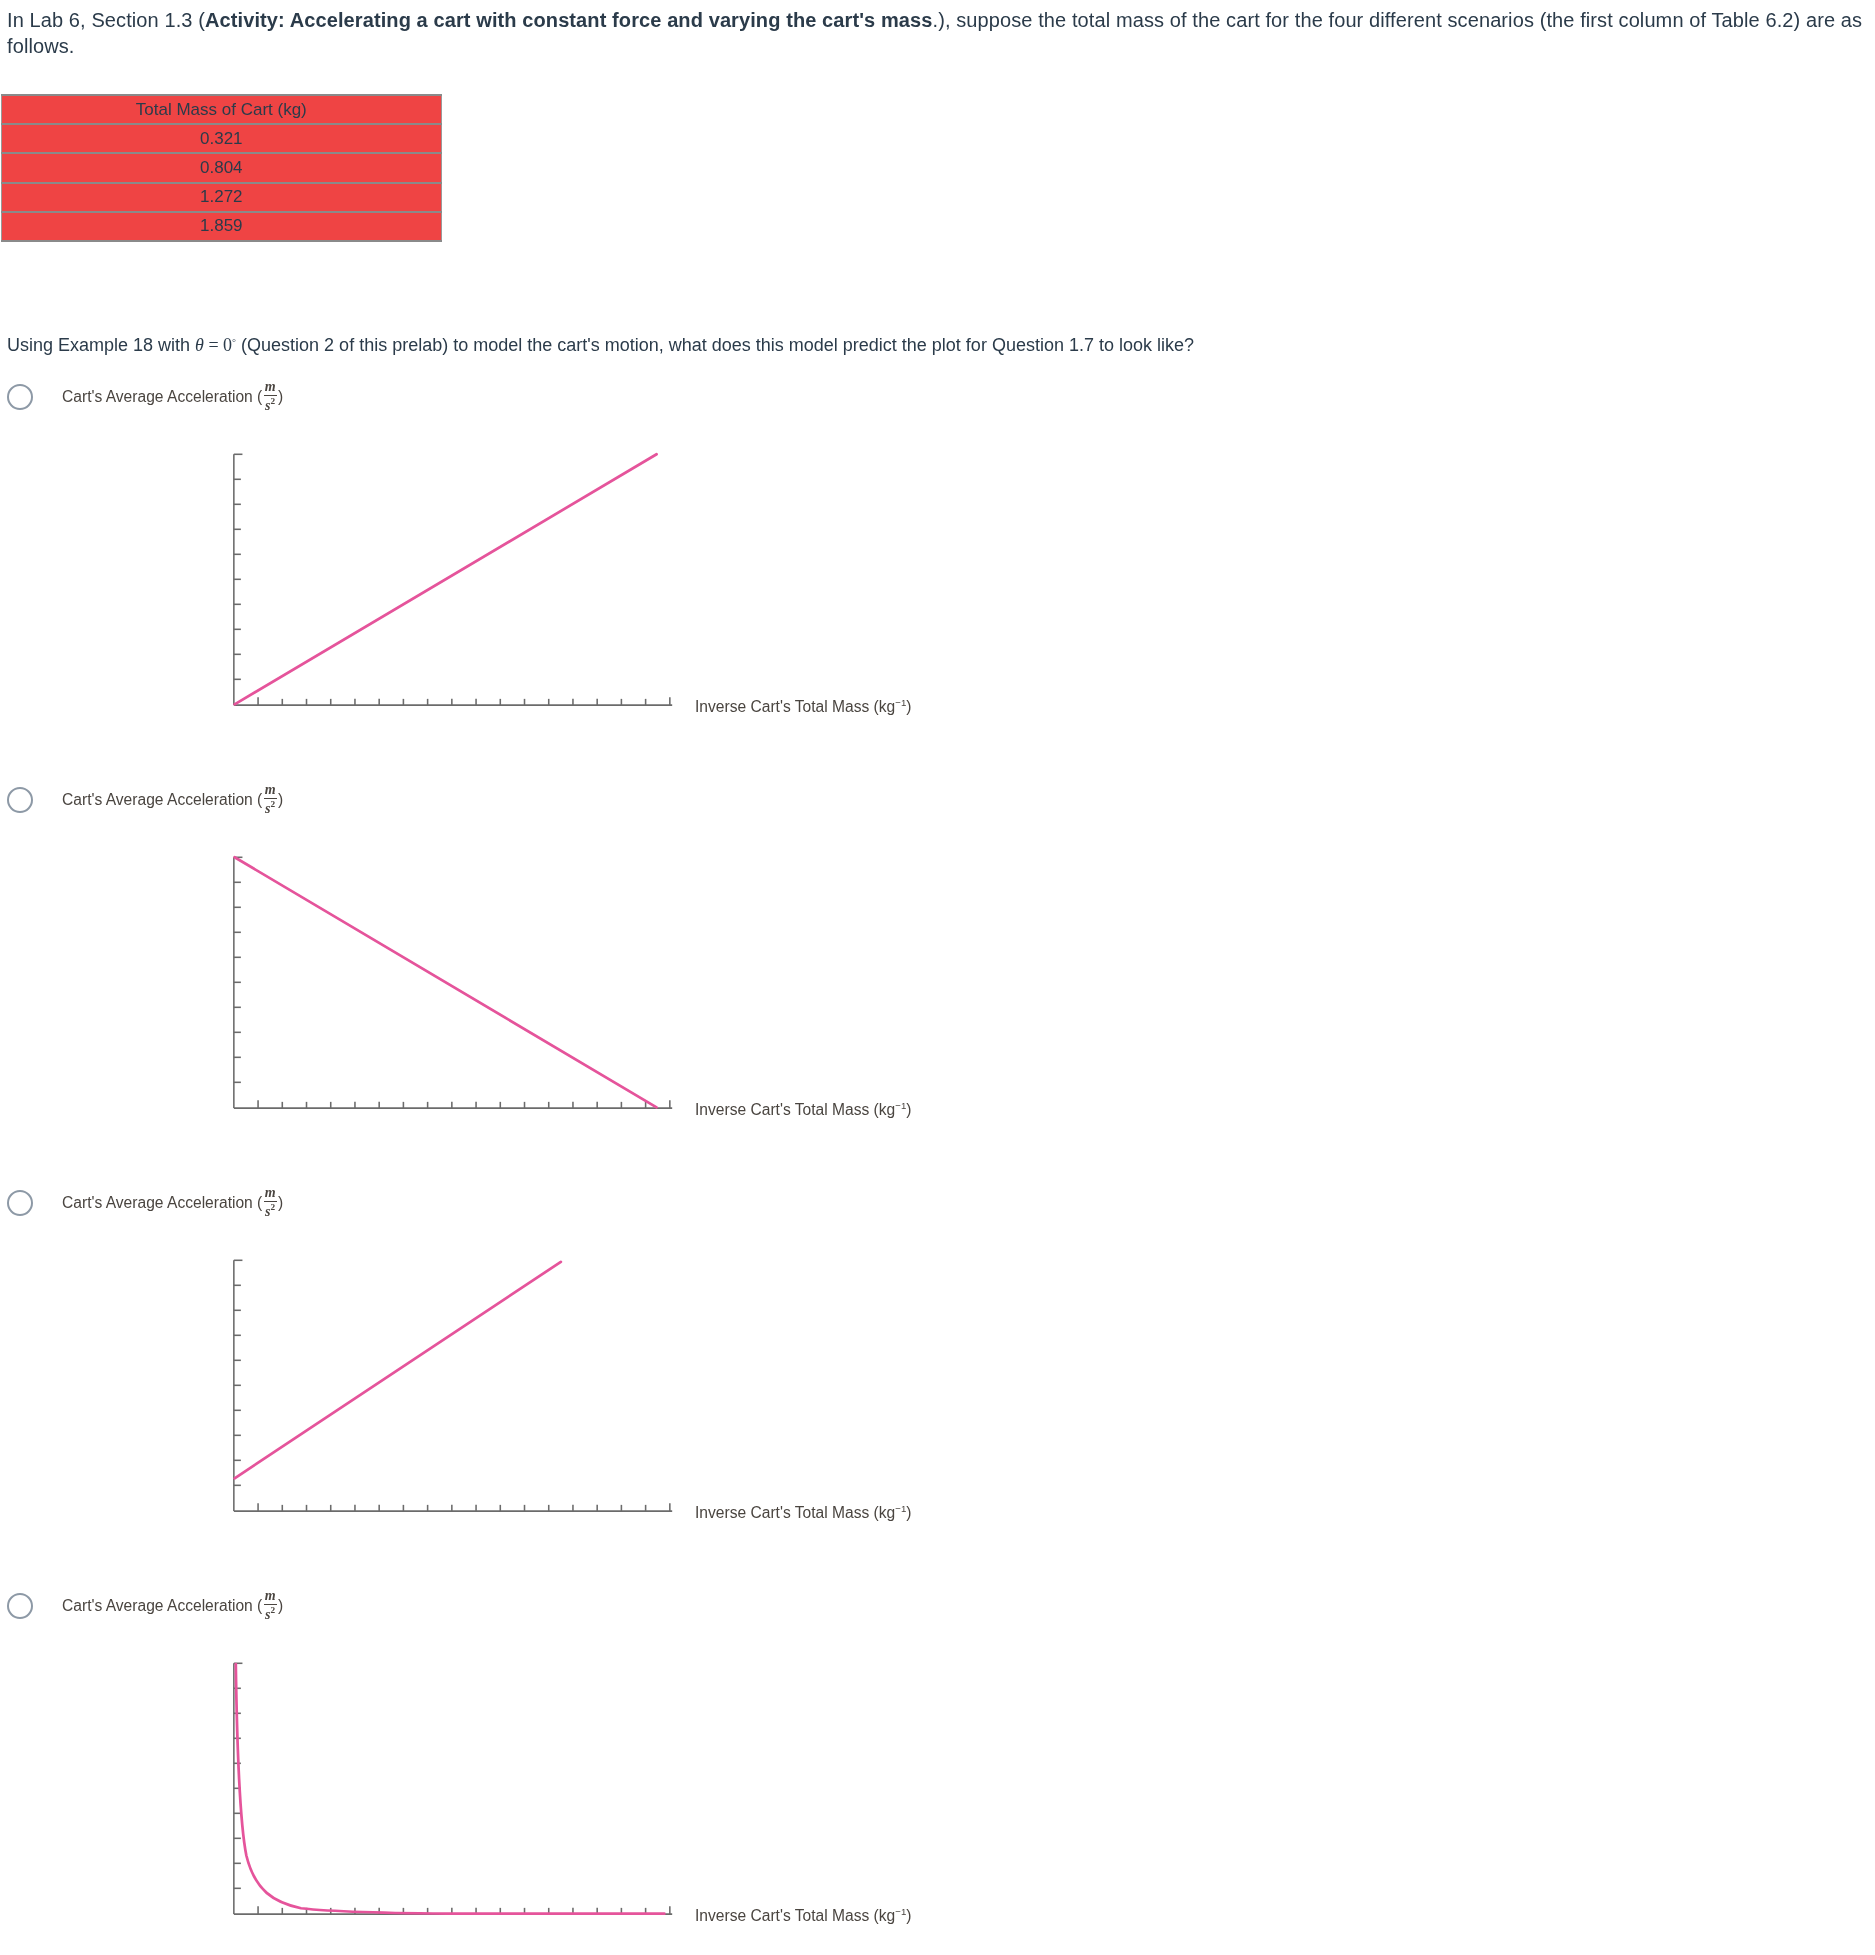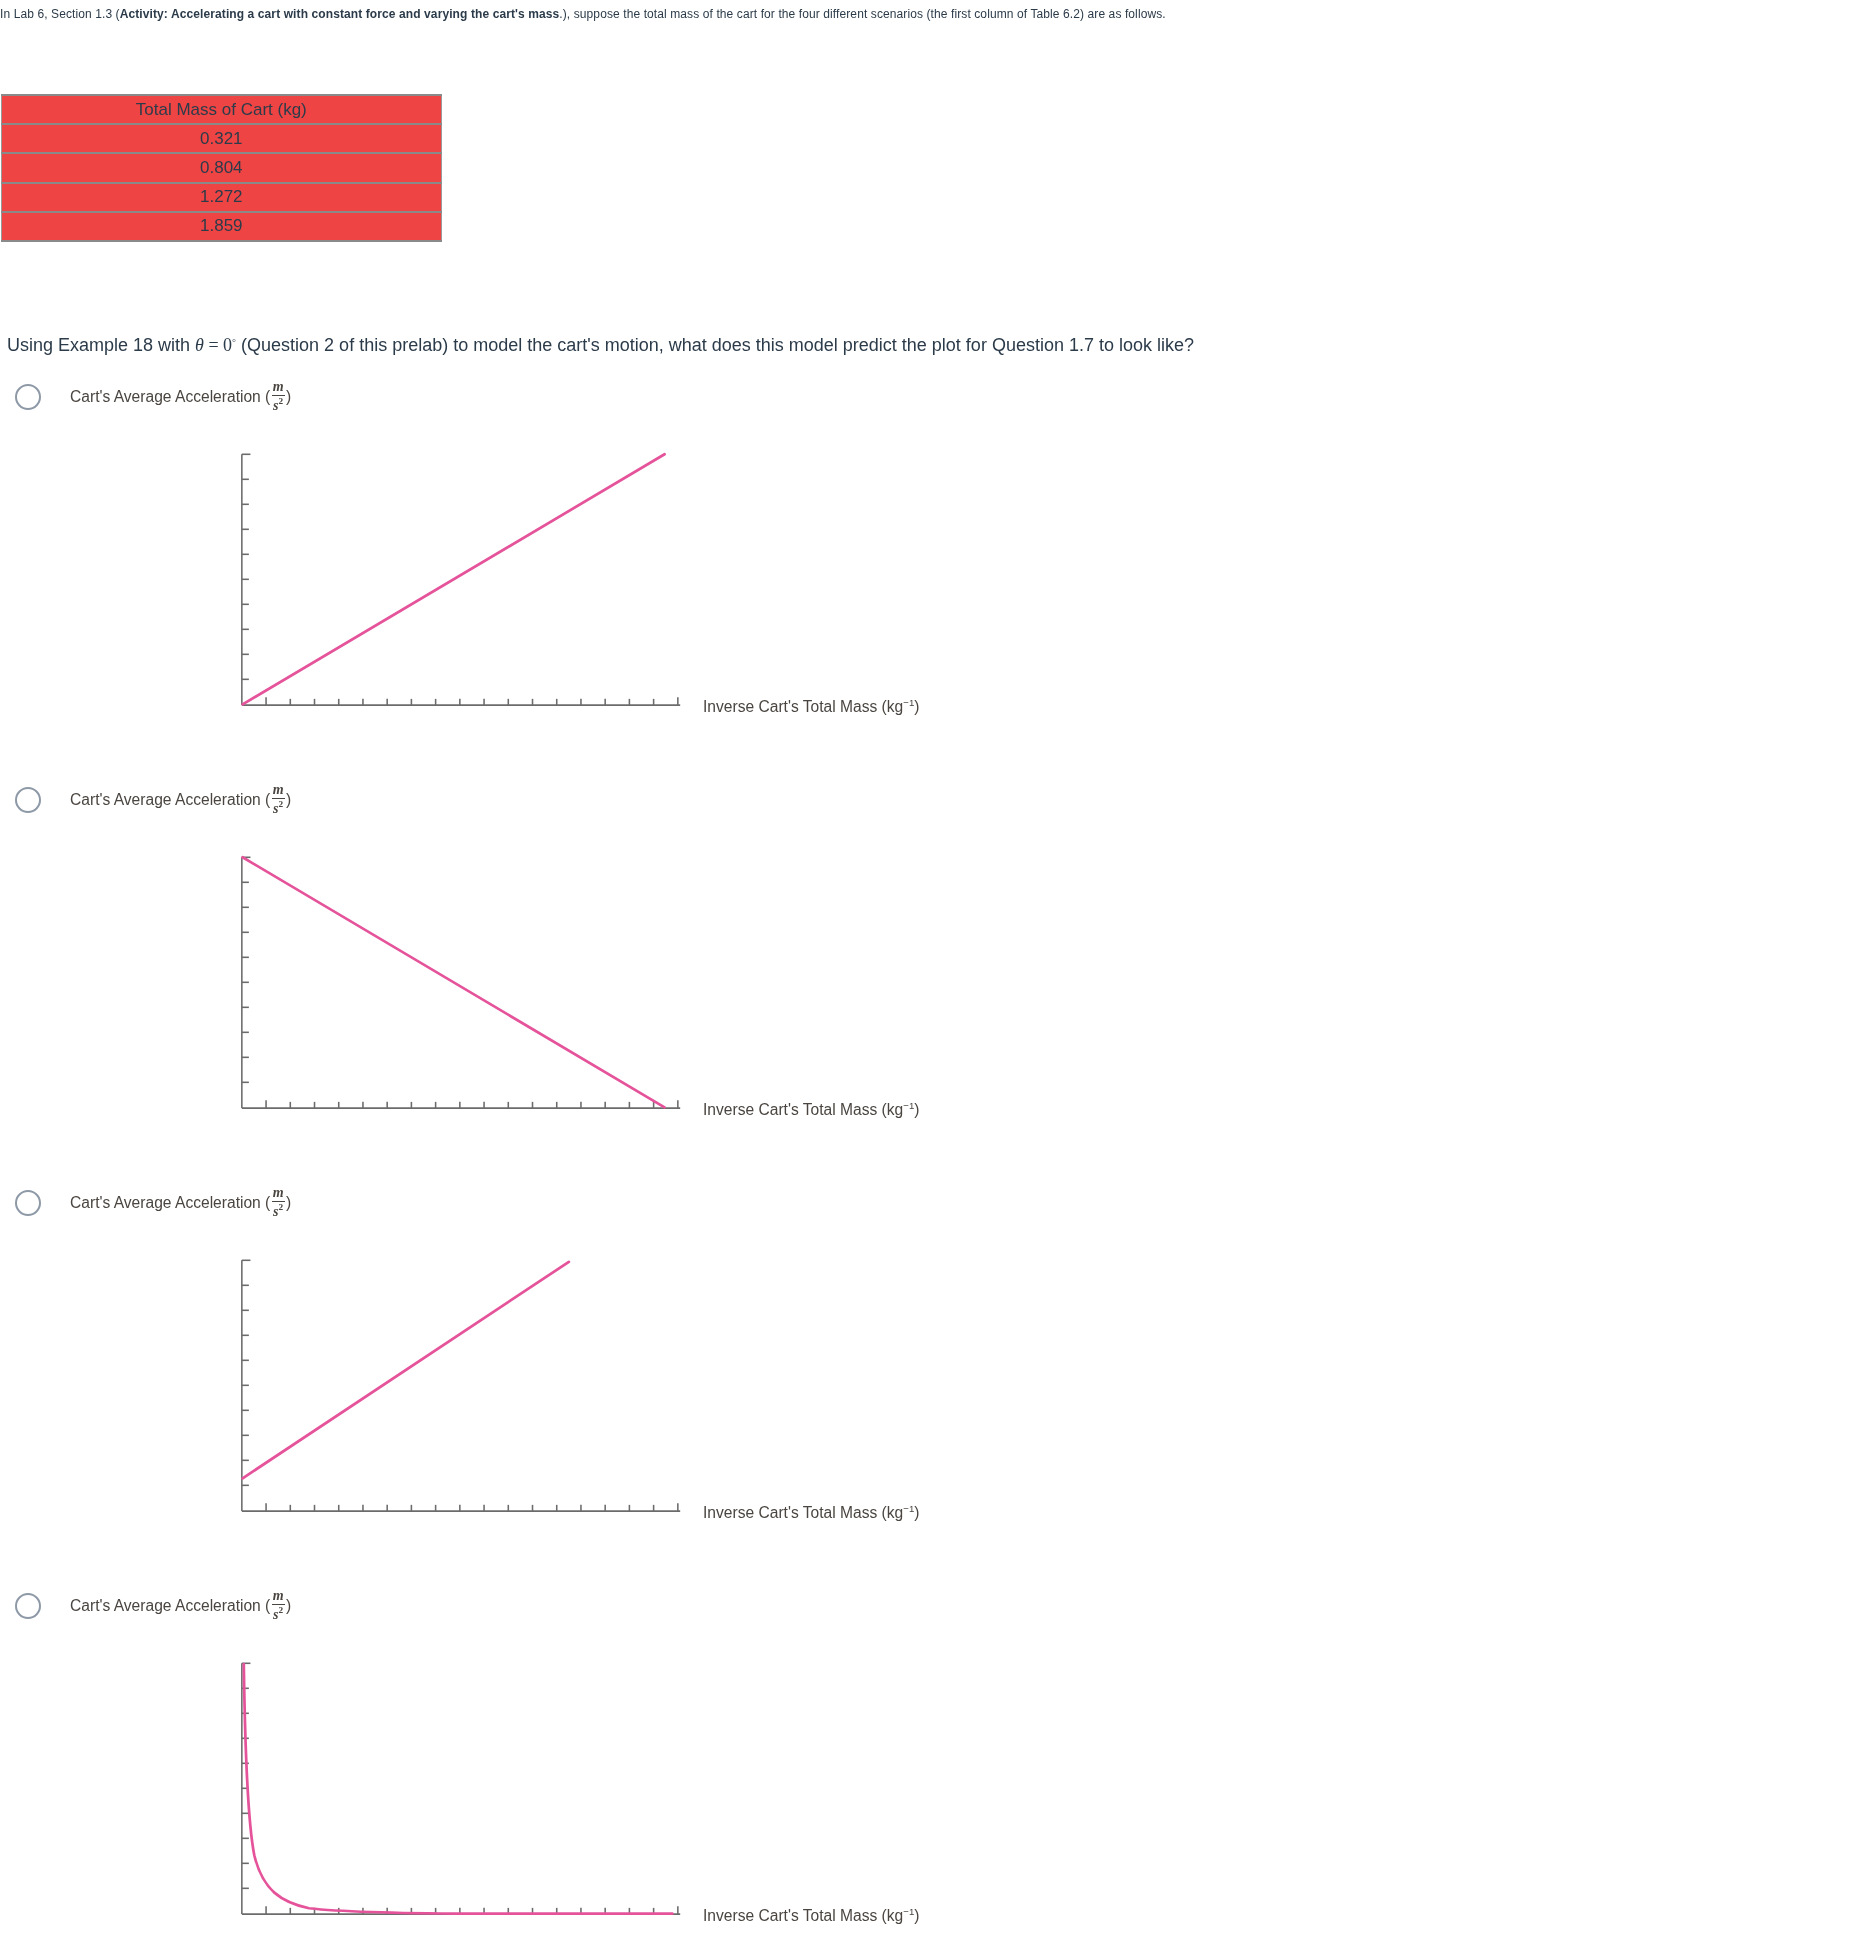--- a/index.html
+++ b/index.html
@@ -14,24 +14,25 @@
     position: relative;
     color: #2c3e50;
   }
 
   
   .intro {
     position: absolute;
     left: 0px;
     top: 7px;
     width: 1865px;
-    font-size: 12px;
+    font-size: 20px;
     line-height: 1.30;
     color: #2b3b4a;
     letter-spacing: 0.1px;
+    padding-left: 7px;
   }
   .intro b { font-weight: bold; }
 
   
   .mass-table {
     position: absolute;
     left: 0.8px;
     top: 94px;
     width: 441px;
     border-collapse: collapse;
@@ -61,21 +62,21 @@
     color: #2b3b4a;
     padding-left: 7px;
   }
   .mathvar { font-family: "Liberation Serif", serif; font-style: italic; }
   .mathnum { font-family: "Liberation Serif", serif; font-style: normal; }
   .deg { font-size: 0.62em; vertical-align: super; }
 
   
   .option {
     position: absolute;
-    left: 8px;
+    left: 0;
     width: 1596px;
     height: 399px;
     padding-left: 40px;
   }
   .radio {
     position: absolute;
     left: 7px;
     top: 3.1px;
     width: 26px;
     height: 26px;

